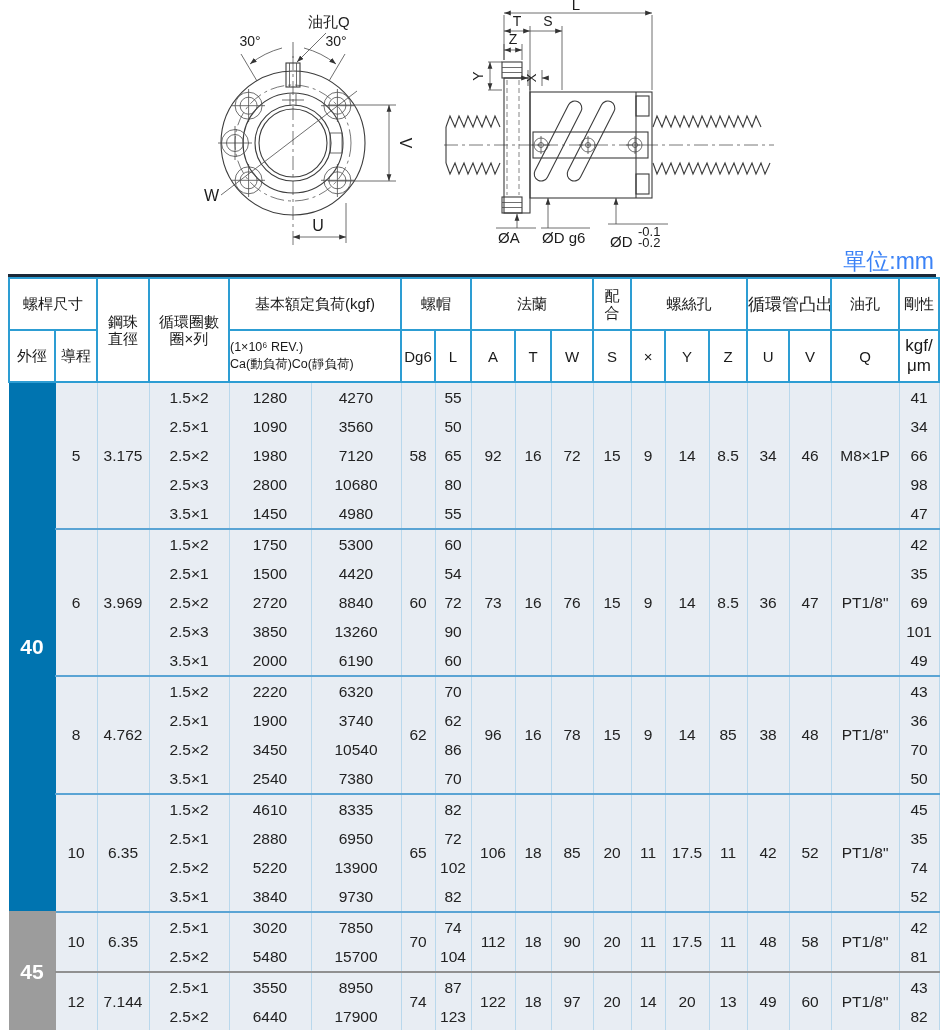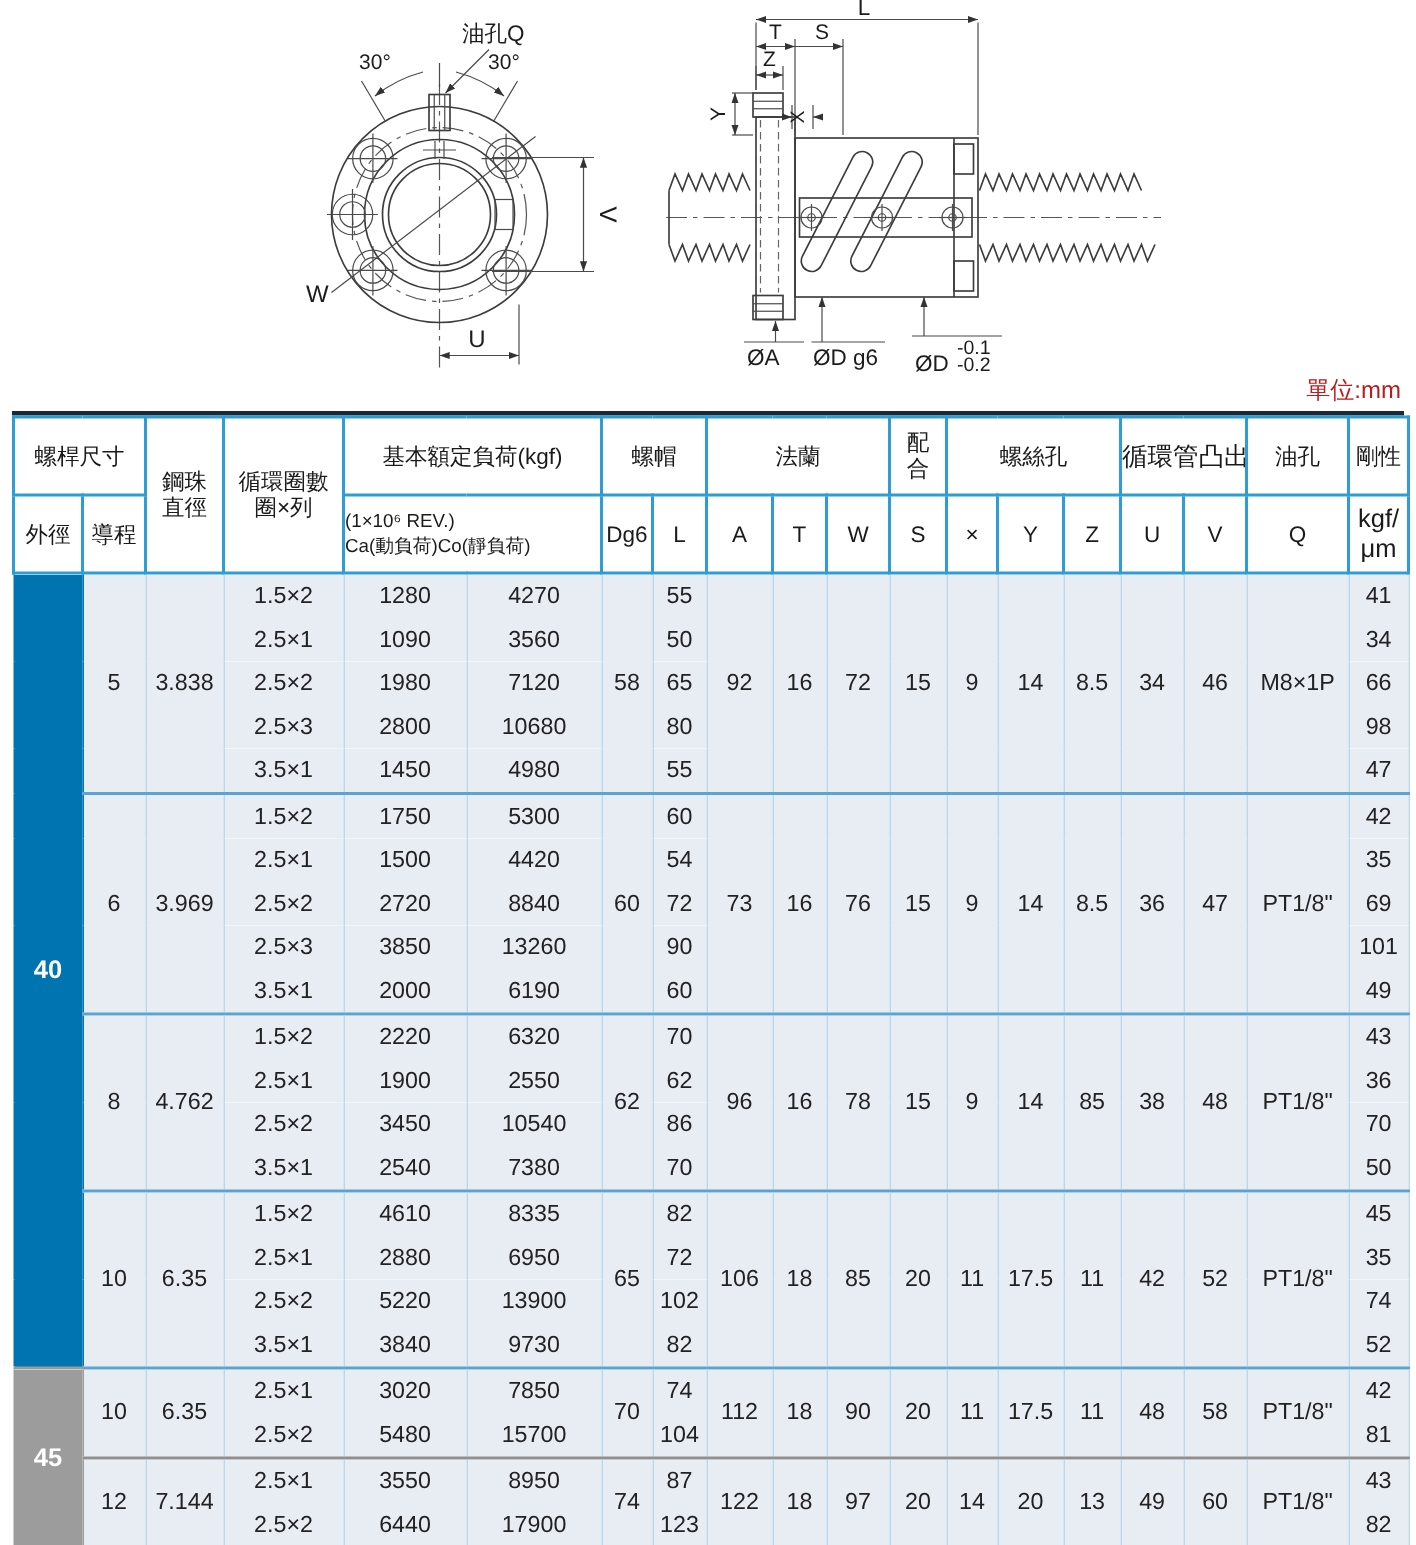--- a/index.html
+++ b/index.html
@@ -10,33 +10,33 @@
   .diagrams svg{position:absolute;top:0;}
   #front-view{left:178px;}
   #side-view{left:438px;}
   svg text{font-family:"Liberation Sans","DejaVu Sans",sans-serif;fill:#1c1c1c;}
   .dline{stroke:#3c3c3c;stroke-width:1.1;fill:none;}
   .thin{stroke:#4a4a4a;stroke-width:0.8;fill:none;}
   .cl{stroke:#555;stroke-width:0.8;fill:none;stroke-dasharray:14 4 3 4;}
   .hid{stroke:#666;stroke-width:0.8;fill:none;stroke-dasharray:5 3;}
 
   
-  .unit{height:24px;line-height:22px;text-align:right;padding-right:10px;font-size:16px;color:#b91c1c;}
+  .unit{height:24px;line-height:22px;text-align:right;padding-right:10px;font-size:23px;color:#3b82f6;}
 
   
   .tbl-wrap{margin:0 8px;border-top:3px solid #1b2838;}
   table{border-collapse:collapse;table-layout:fixed;width:100%;}
   th,td{text-align:center;vertical-align:middle;padding:0;white-space:nowrap;overflow:hidden;}
   thead th{background:#fff;border:2px solid #2d9dd3;font-weight:normal;font-size:15px;height:50px;color:#1a1a1a;}
   thead{border-bottom:2px solid #27486b;}
   thead .small-h{font-size:17px;}
   thead .load-sub{font-size:12.5px;text-align:left;padding-left:0;line-height:1.35;}
   thead .two-line{line-height:1.15;}
   tbody td{background:#e8edf3;border-left:1px solid #b9d8ec;border-right:1px solid #b9d8ec;font-size:15.5px;height:29px;}
-  td.outer{font-weight:bold;font-size:17px;color:#fff;}
+  td.outer{font-weight:bold;font-size:21px;color:#fff;}
   td.outer.blue{background:#0074b0;border-color:#0074b0;}
   td.outer.gray{background:#9c9c9c;border-color:#9c9c9c;}
   tr.gsep > td{border-top:2px solid #5aa4d4;}
   tr.gsep.gray > td{border-top-color:#909090;}
   table{border-bottom:2px solid #5aa4d4;}
 </style>
 </head>
 <body>
 
 <div class="diagrams">
@@ -276,21 +276,21 @@
       <th>U</th>
       <th>V</th>
       <th>Q</th>
       <th class="two-line small-h"><span>kgf/</span><br><span>μm</span></th>
     </tr>
   </thead>
   <tbody id="tbody">
         <tr>
           <td rowspan="18" class="outer blue">40</td>
           <td rowspan="5">5</td>
-          <td rowspan="5">3.838</td>
+          <td rowspan="5">3.175</td>
           <td>1.5×2</td>
           <td>1280</td>
           <td>4270</td>
           <td rowspan="5">58</td>
           <td>55</td>
           <td rowspan="5">92</td>
           <td rowspan="5">16</td>
           <td rowspan="5">72</td>
           <td rowspan="5">15</td>
           <td rowspan="5">9</td>
@@ -393,21 +393,21 @@
           <td rowspan="4">14</td>
           <td rowspan="4">85</td>
           <td rowspan="4">38</td>
           <td rowspan="4">48</td>
           <td rowspan="4">PT1/8"</td>
           <td>43</td>
         </tr>
         <tr>
           <td>2.5×1</td>
           <td>1900</td>
-          <td>2550</td>
+          <td>3740</td>
           <td>62</td>
           <td>36</td>
         </tr>
         <tr>
           <td>2.5×2</td>
           <td>3450</td>
           <td>10540</td>
           <td>86</td>
           <td>70</td>
         </tr>

